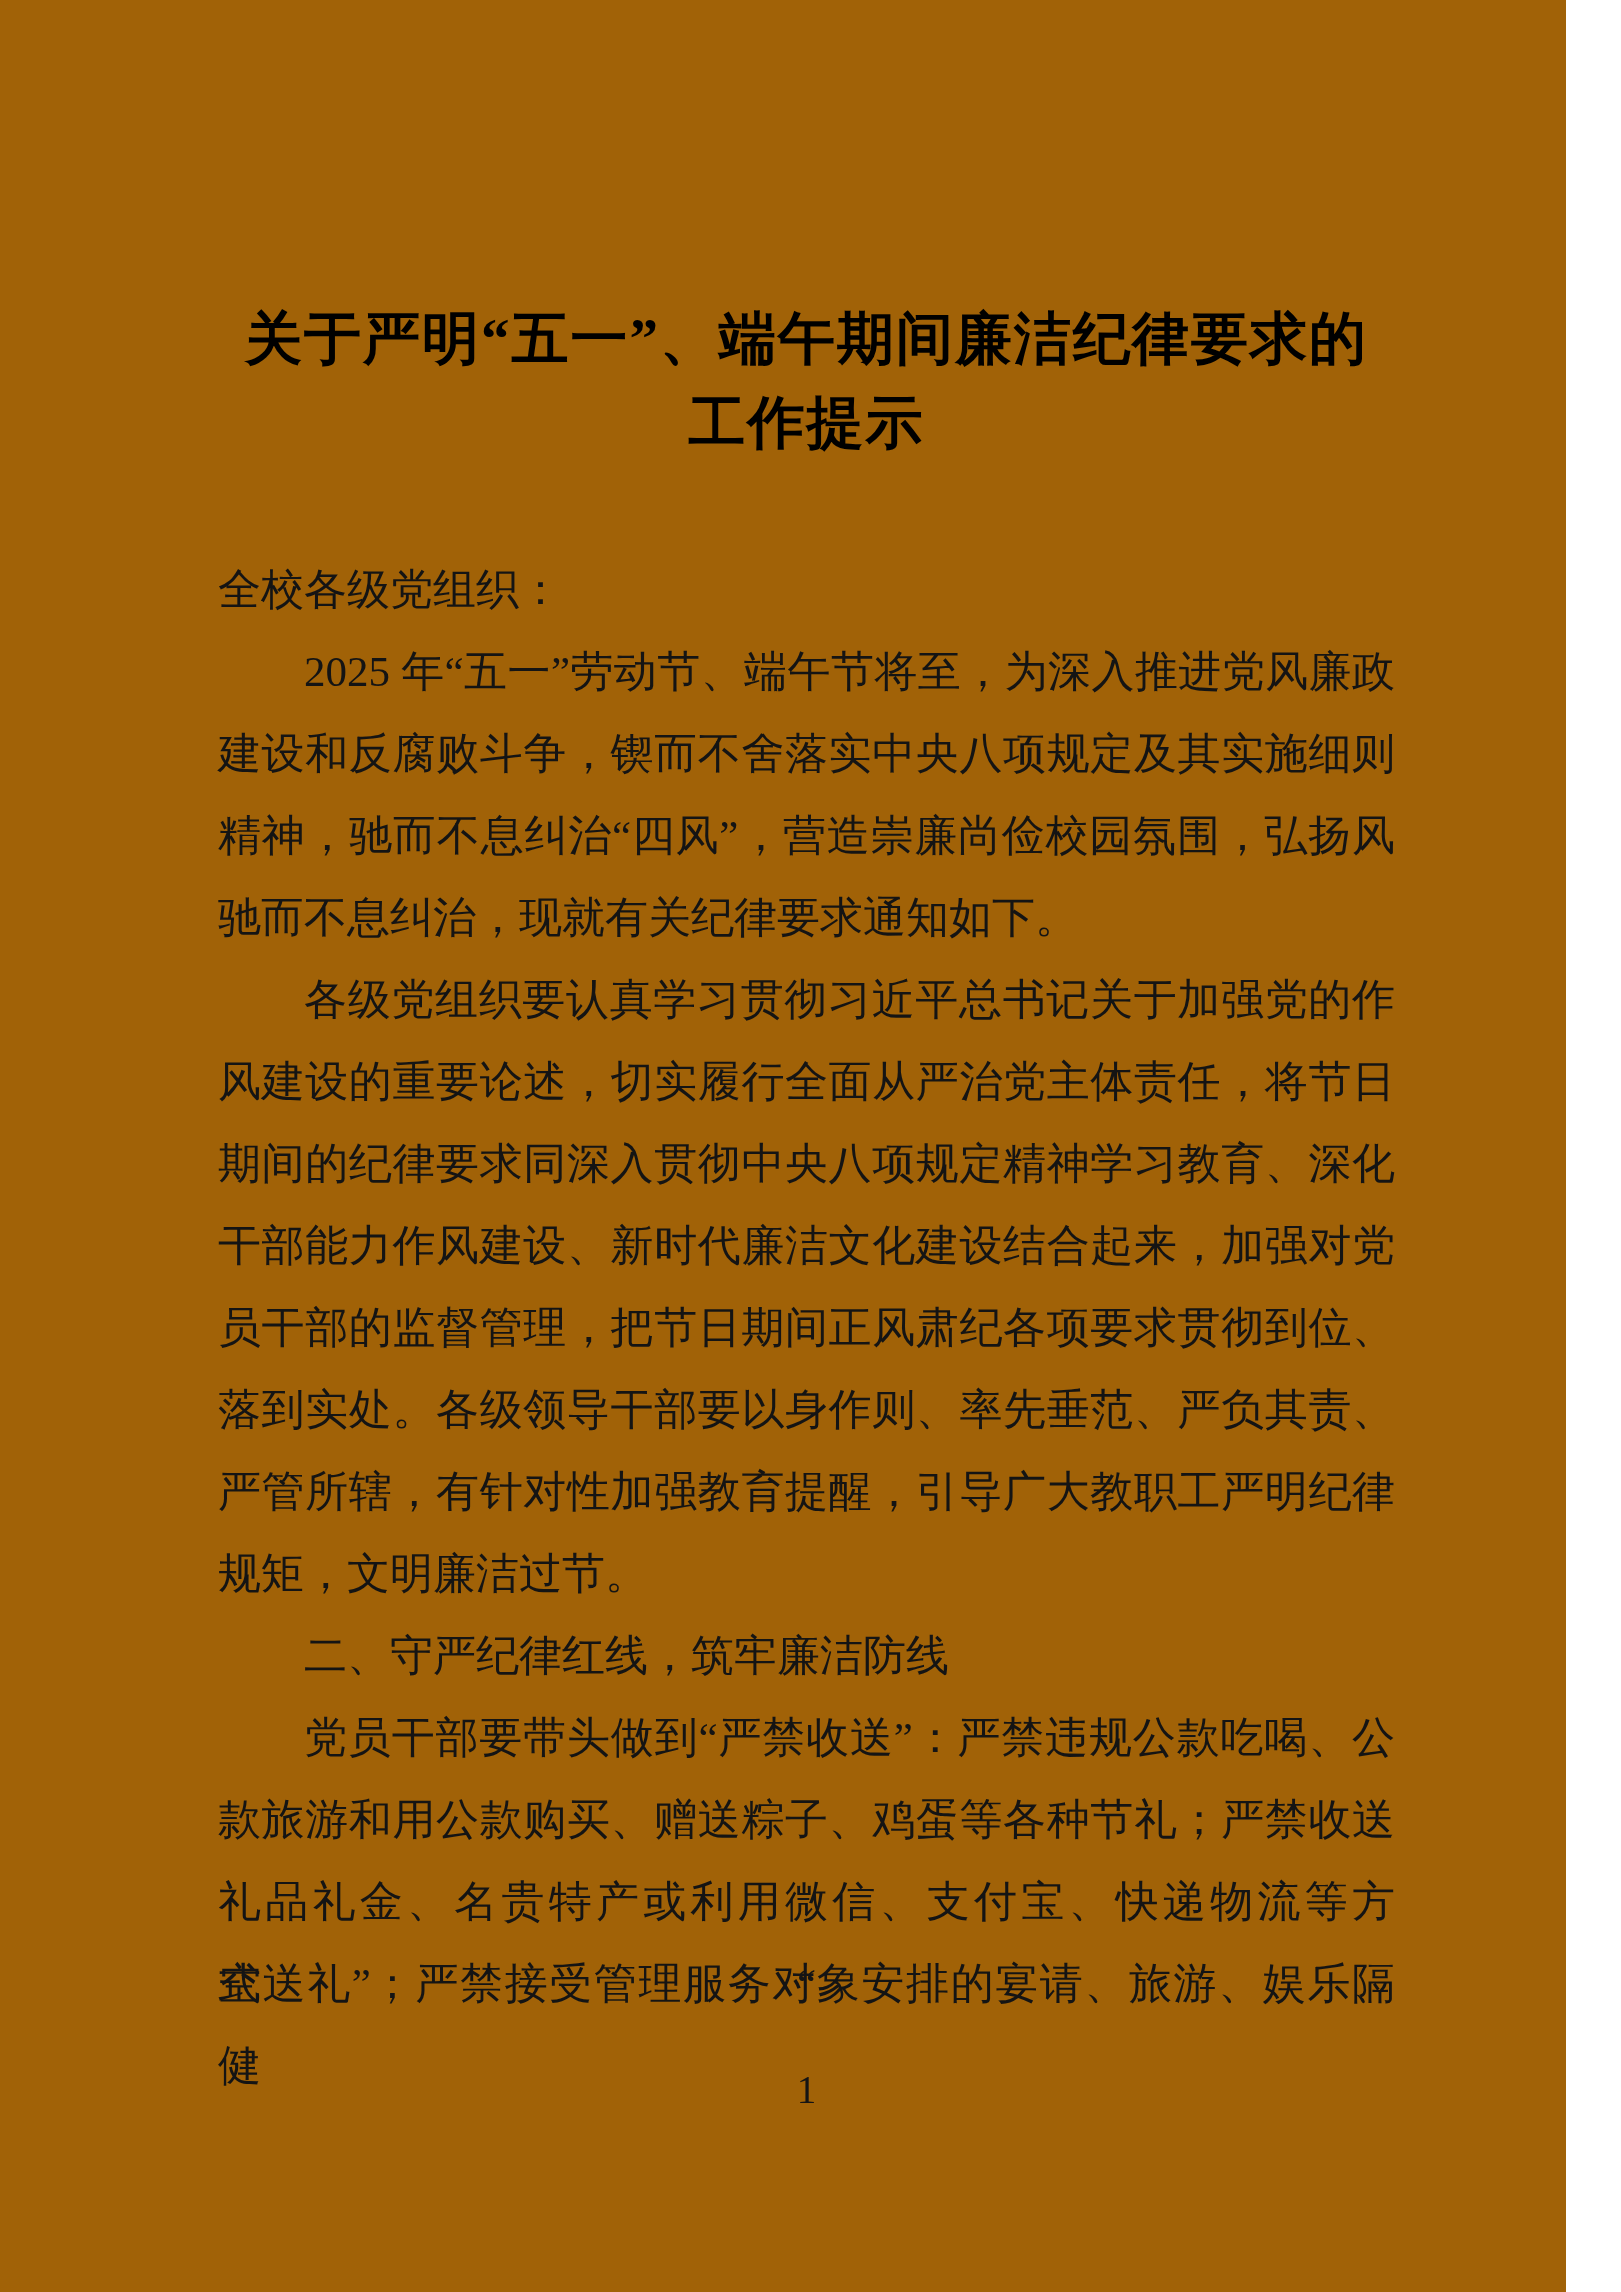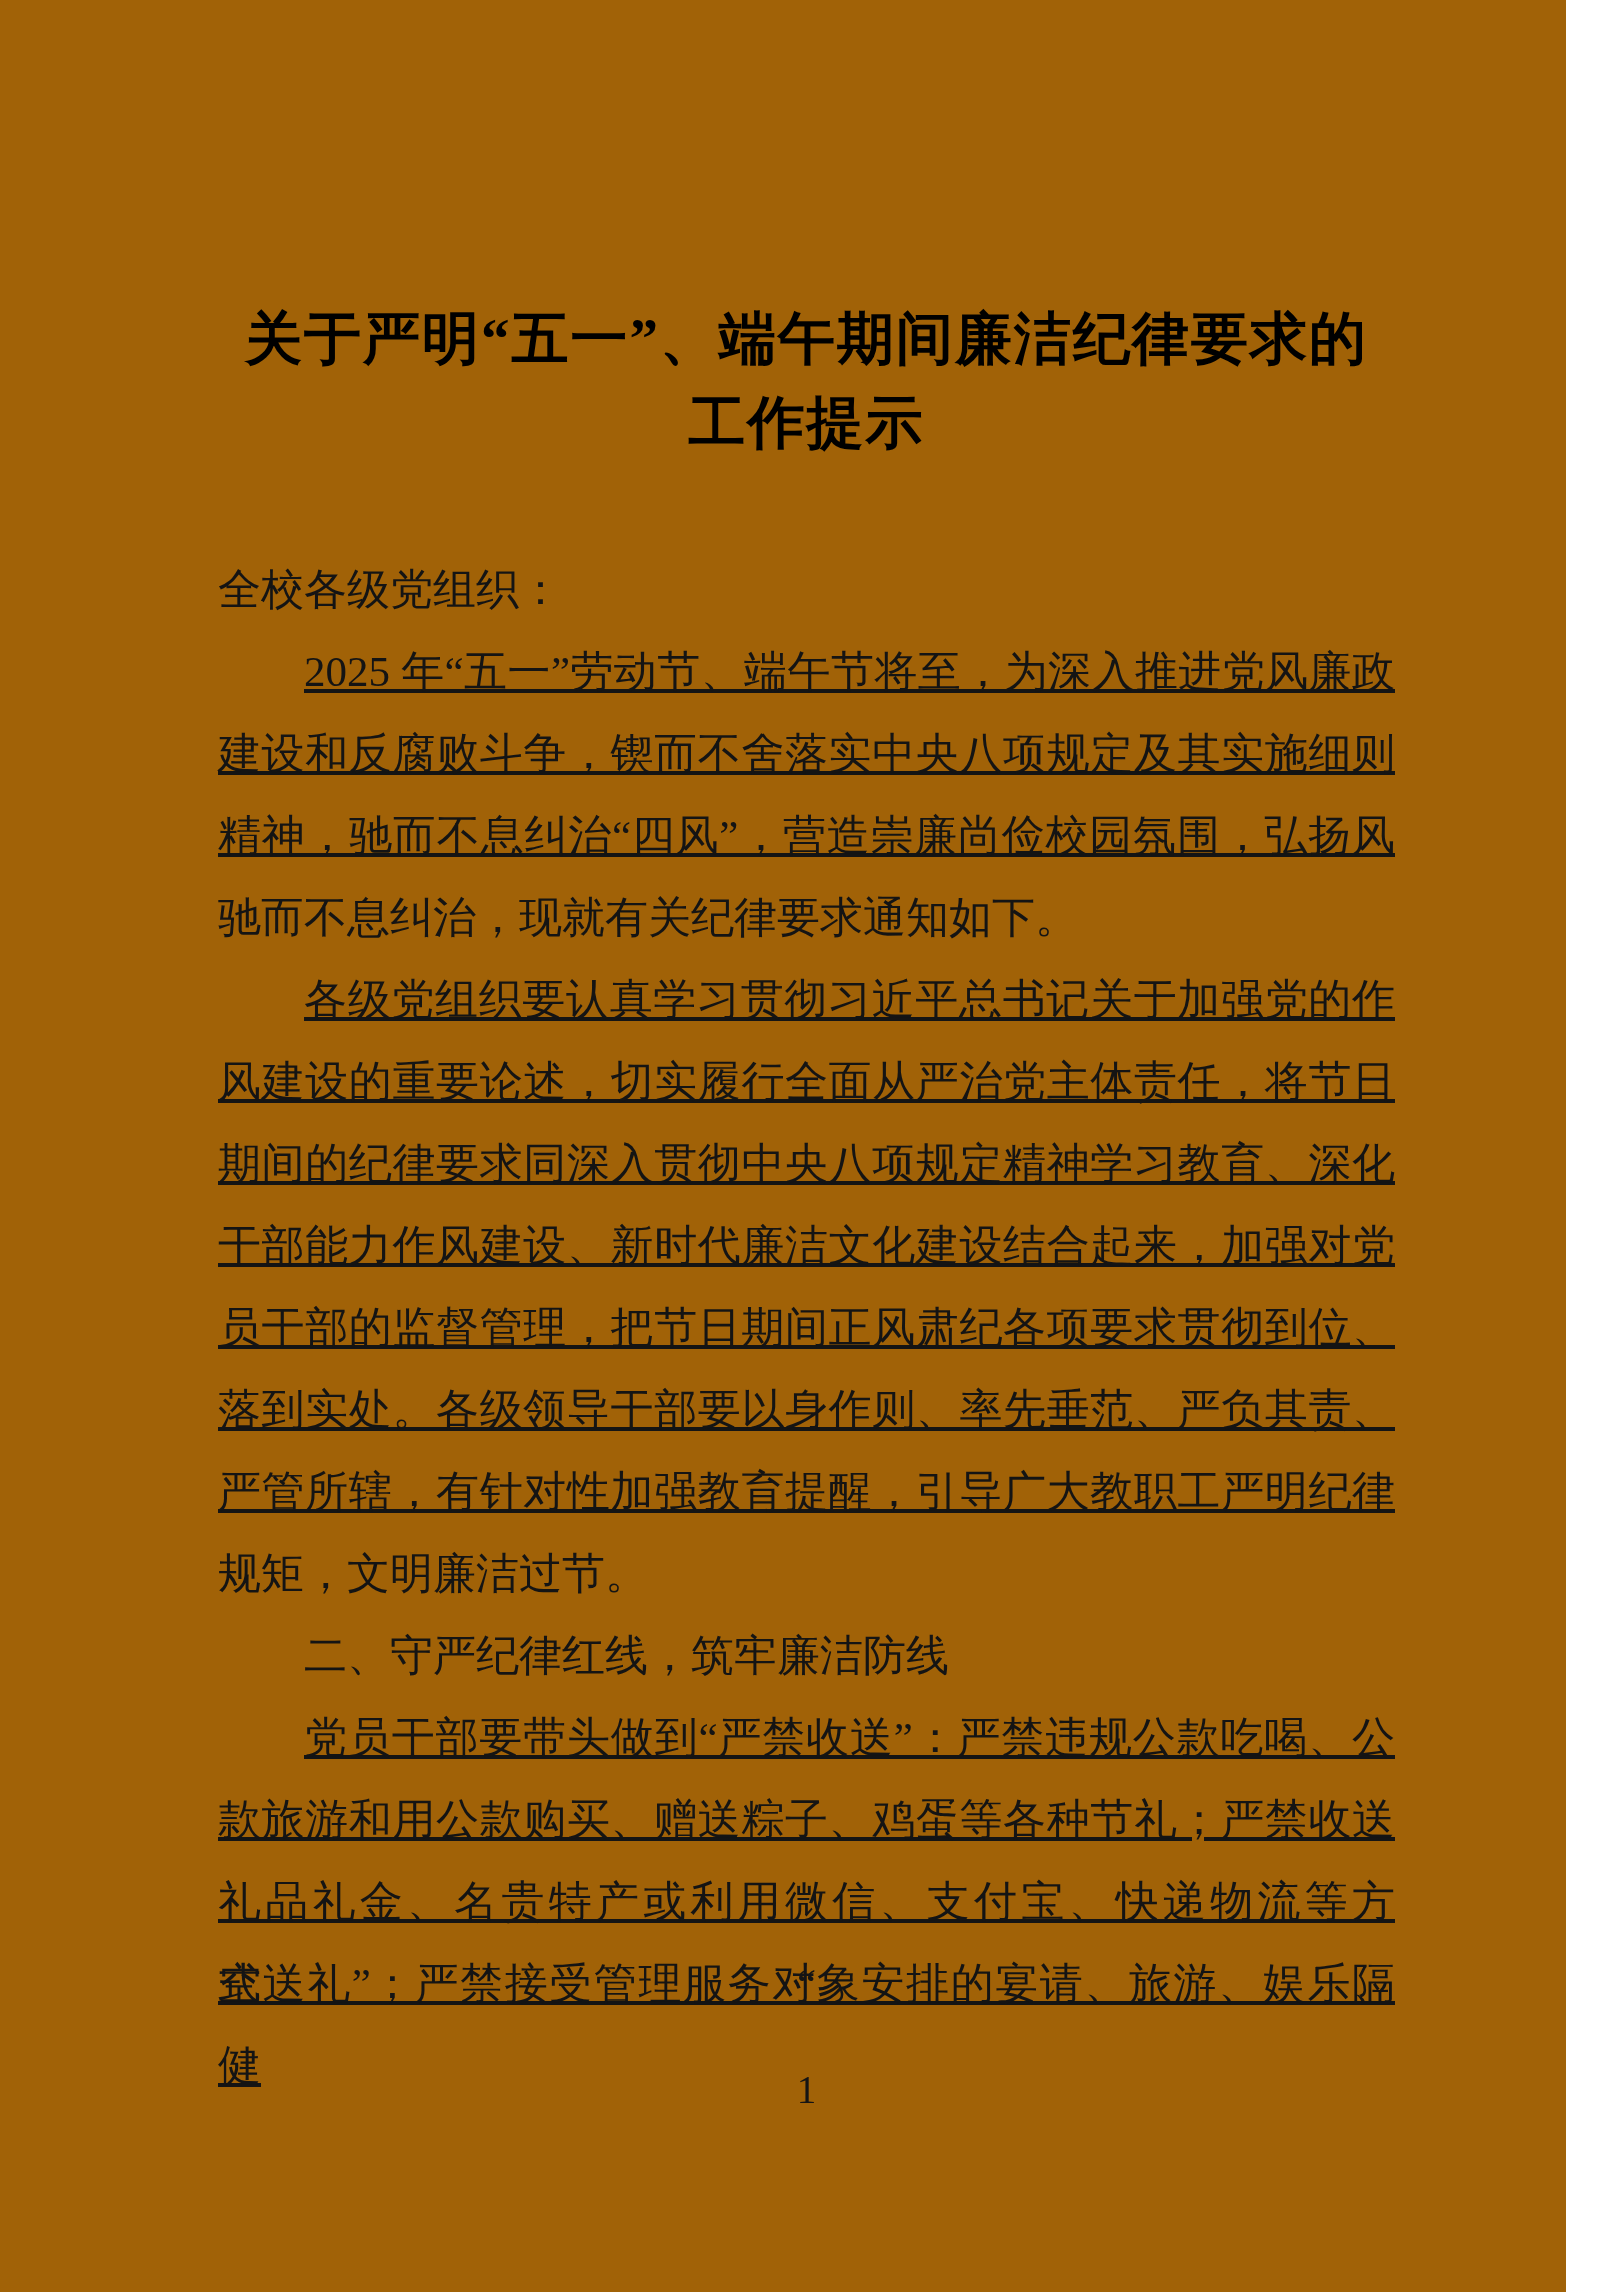--- a/index.html
+++ b/index.html
@@ -37,21 +37,20 @@
     height: 82px;
     line-height: 82px;
     color: #141414;
     text-align: left;
   }
   .line.first,
   .line.full {
     text-align: justify;
     text-align-last: justify;
     text-justify: inter-character;
-    text-decoration: underline;
   }
   .line.first,
   .line.heading {
     text-indent: 2em;
   }
   .line.salutation,
   .line.last,
   .line.heading {
     text-align-last: left;
   }

